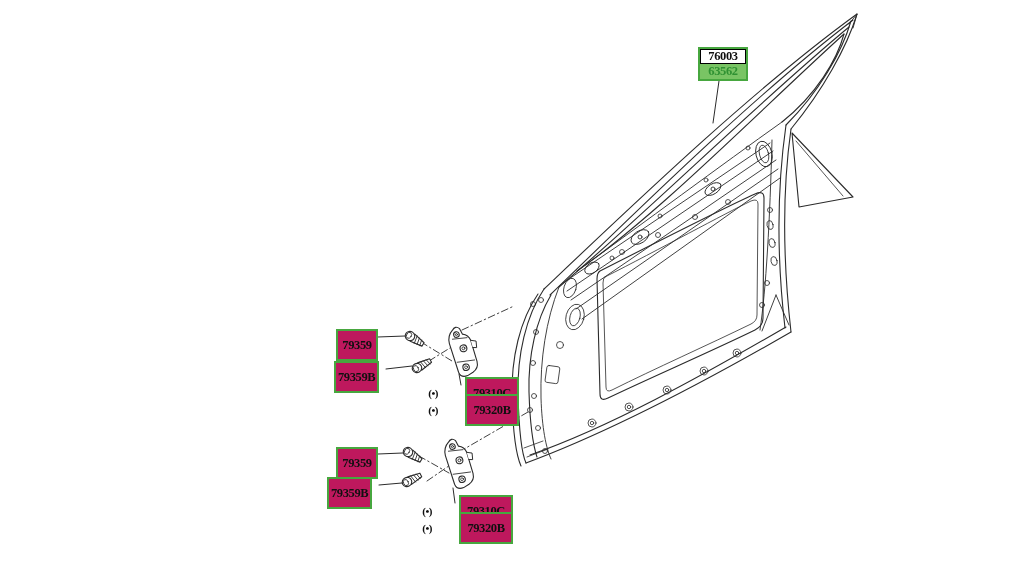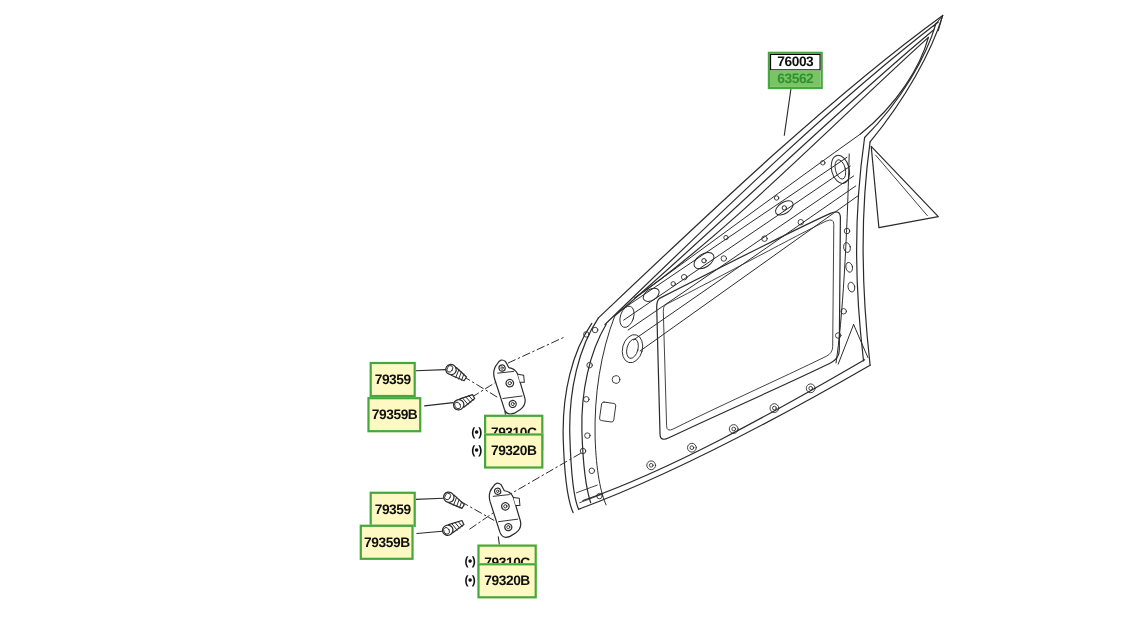--- a/index.html
+++ b/index.html
@@ -4,46 +4,46 @@
 <style>
   :root{
     --accent-green:#47a73f;
     --highlight-bg:#79c464;
     --highlight-text:#2f9132;
     --line-color:#2b2b2b;
   }
   html,body{margin:0;padding:0;background:#fff;}
   #stage{
     position:relative;width:1026px;height:561px;background:#fff;overflow:hidden;
-    font-family:Liberation Sans, sans-serif;
+    font-family:Liberation Serif, serif;
   }
   #art{position:absolute;left:0;top:0;}
   .plabel{
     position:absolute;display:inline-flex;align-items:center;justify-content:center;
     box-sizing:border-box;height:32px;min-width:42px;
-    border:2px solid var(--accent-green);background:#fef9c3;color:#101010;
+    border:2px solid var(--accent-green);background:#be185d;color:#101010;
     font-weight:700;font-size:12.5px;line-height:1;letter-spacing:-0.4px;
     padding:0 2px;white-space:nowrap;
   }
   .combo{
     position:absolute;box-sizing:border-box;border:2px solid var(--accent-green);
     background:#fff;width:50px;
   }
   .combo .row{
     box-sizing:border-box;height:15px;display:flex;align-items:center;justify-content:center;
     font-weight:700;font-size:12.5px;letter-spacing:-0.4px;line-height:1;white-space:nowrap;
   }
   .combo .row.top{border:1px solid #000;color:#101010;background:#fff;}
   .combo .row.bottom{background:var(--highlight-bg);color:var(--highlight-text);}
   .hinge-label-group{position:absolute;display:flex;flex-direction:column;gap:1px;}
   .hinge-row{display:flex;align-items:center;gap:2px;height:16px;}
   .hinge-row .prefix{
     font-weight:700;font-size:11px;color:#101010;width:15px;text-align:right;letter-spacing:-0.5px;
   }
-  .hinge-row .plabel{position:static;min-width:54px;}
+  .hinge-row .plabel{position:static;min-width:54px;margin-left:25px;}
 </style>
 </head>
 <body>
 
 <div id="stage">
 
   <svg id="art" width="1026" height="561" viewBox="0 0 1026 561" fill="none" stroke="#2b2b2b" stroke-width="1.1" stroke-linecap="round" stroke-linejoin="round">
 
     <defs>
       <g id="bolt">

